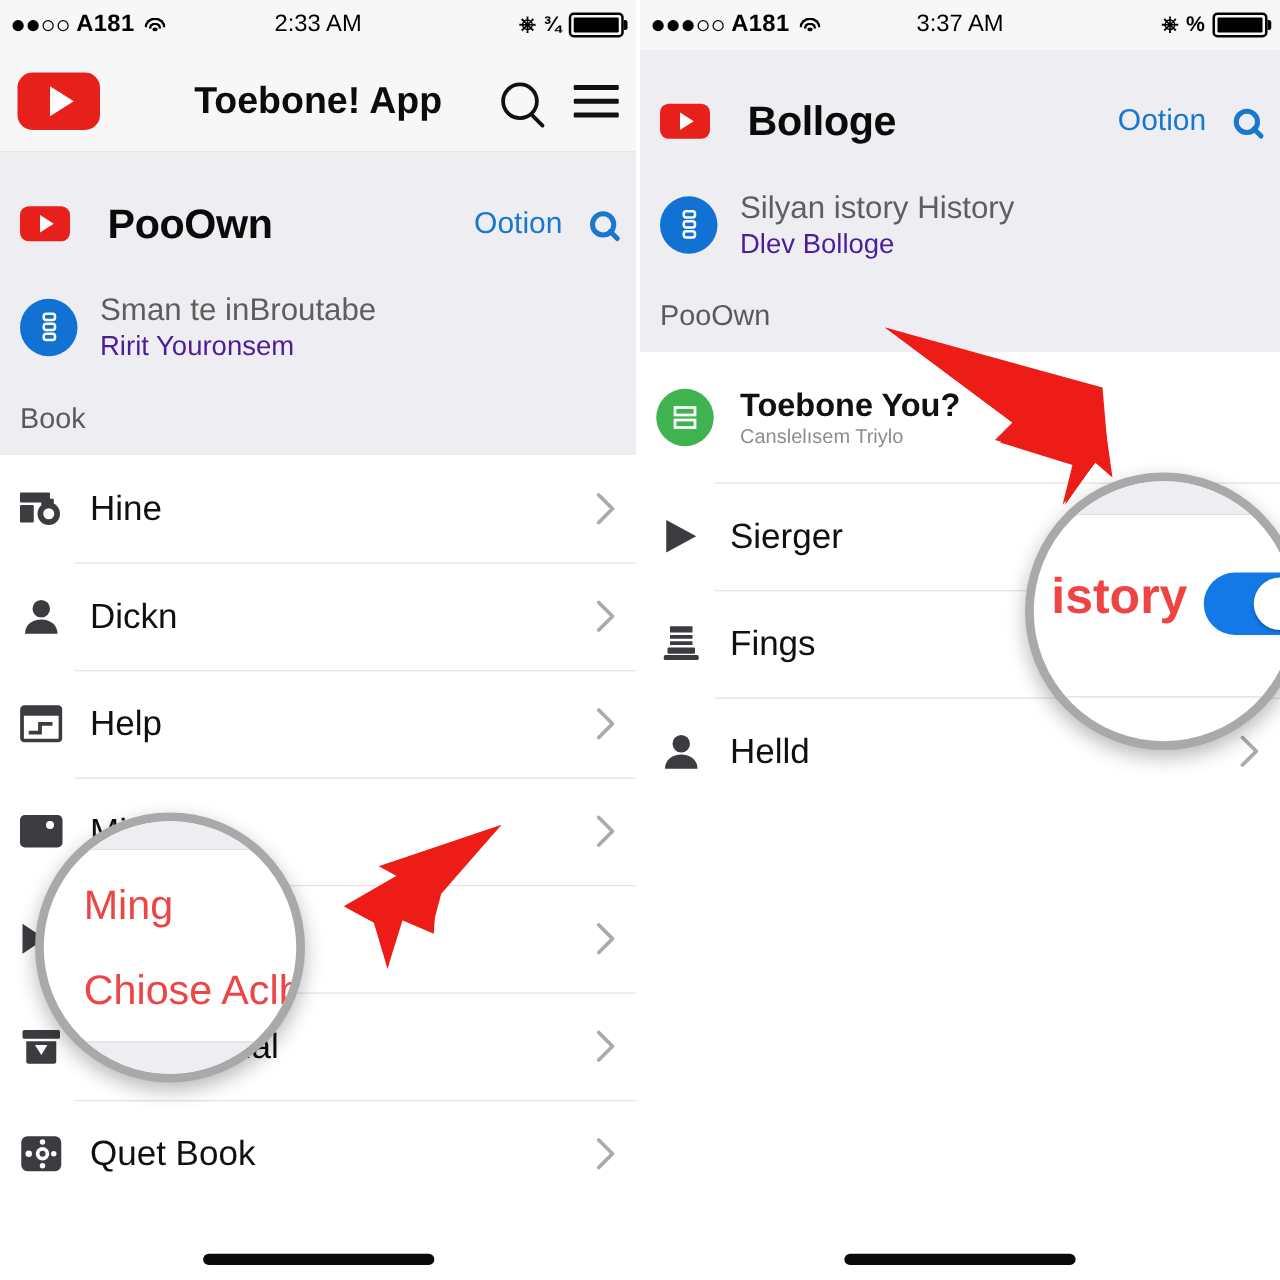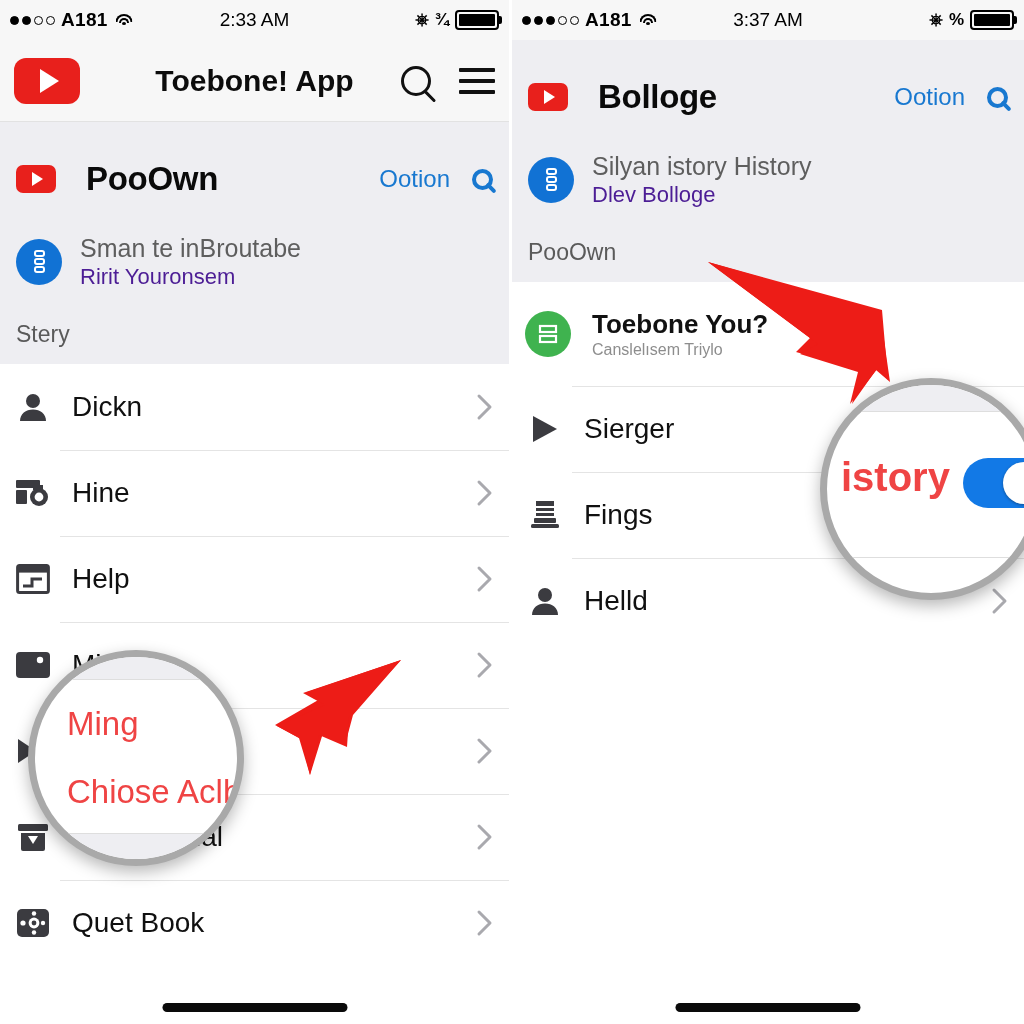--- a/index.html
+++ b/index.html
@@ -282,50 +282,50 @@
               <i></i>
               <i></i>
             </span>
         </span>
         <span class="acct-text">
           <div class="acct-title">Sman te inBroutabe</div>
           <div class="acct-sub">Ririt Youronsem</div>
         </span>
       </div>
     </div>
-    <div class="section-head">Stery</div>
+    <div class="section-head">Book</div>
 
     <div class="list">
-
-      <div class="row">
-        <span class="row-icon">
-          <svg width="32" height="32" viewBox="0 0 32 32" fill="#3b3b40">
-            <circle cx="16" cy="10" r="7"></circle>
-            <path d="M3 30c0-7.2 5.8-11.5 13-11.5S29 22.8 29 30z"></path>
-          </svg>
-        </span>
-        <span class="row-label">Dickn</span>
-        <span class="chev">
-          <svg width="20" height="32" viewBox="0 0 20 32">
-              <polyline points="4,5 15,16 4,27" fill="none" stroke="#a9a9ae" stroke-width="3" stroke-linecap="round" stroke-linejoin="round"></polyline>
-            </svg>
-        </span>
-      </div>
 
       <div class="row">
         <span class="row-icon">
           <svg width="36" height="32" viewBox="0 0 36 32" fill="#3b3b40">
             <rect x="1" y="3" width="24" height="8" rx="1"></rect>
             <rect x="1" y="13" width="11" height="14" rx="1"></rect>
             <circle cx="24" cy="20" r="9" fill="#3b3b40"></circle>
             <circle cx="24" cy="20" r="4.4" fill="#fff"></circle>
             <rect x="18" y="8" width="10" height="5" fill="#3b3b40"></rect>
           </svg>
         </span>
         <span class="row-label">Hine</span>
+        <span class="chev">
+          <svg width="20" height="32" viewBox="0 0 20 32">
+              <polyline points="4,5 15,16 4,27" fill="none" stroke="#a9a9ae" stroke-width="3" stroke-linecap="round" stroke-linejoin="round"></polyline>
+            </svg>
+        </span>
+      </div>
+
+      <div class="row">
+        <span class="row-icon">
+          <svg width="32" height="32" viewBox="0 0 32 32" fill="#3b3b40">
+            <circle cx="16" cy="10" r="7"></circle>
+            <path d="M3 30c0-7.2 5.8-11.5 13-11.5S29 22.8 29 30z"></path>
+          </svg>
+        </span>
+        <span class="row-label">Dickn</span>
         <span class="chev">
           <svg width="20" height="32" viewBox="0 0 20 32">
               <polyline points="4,5 15,16 4,27" fill="none" stroke="#a9a9ae" stroke-width="3" stroke-linecap="round" stroke-linejoin="round"></polyline>
             </svg>
         </span>
       </div>
 
       <div class="row">
         <span class="row-icon">
           <svg width="34" height="30" viewBox="0 0 34 30">

